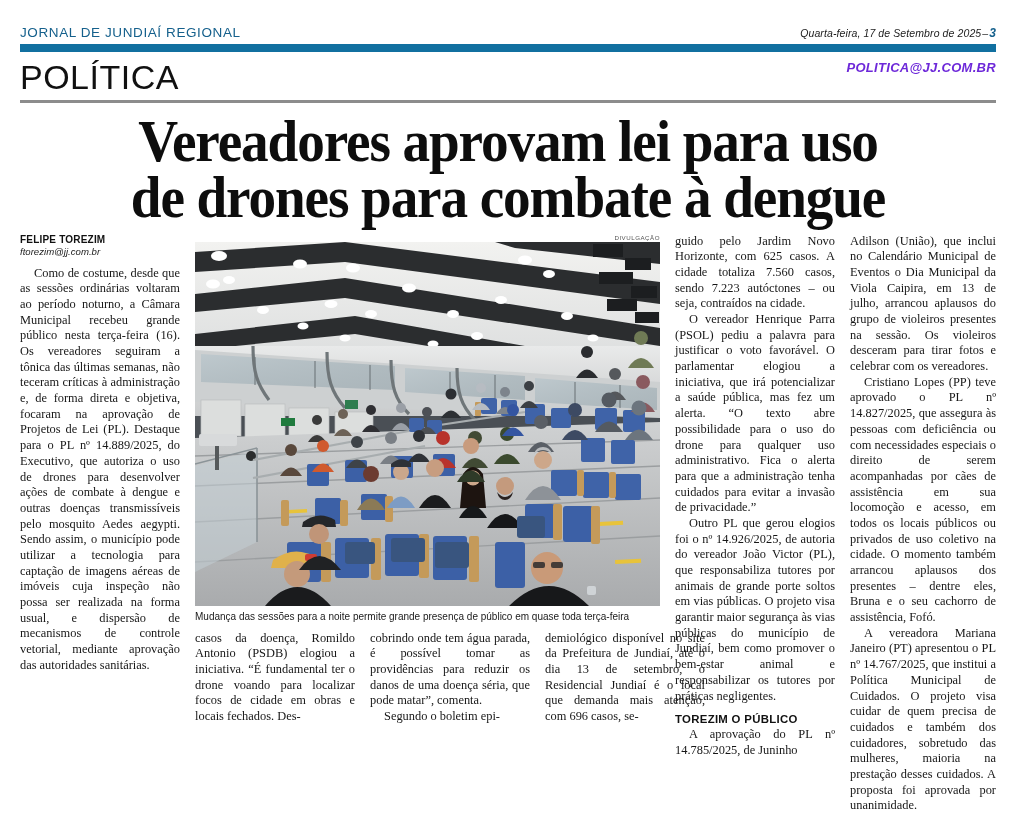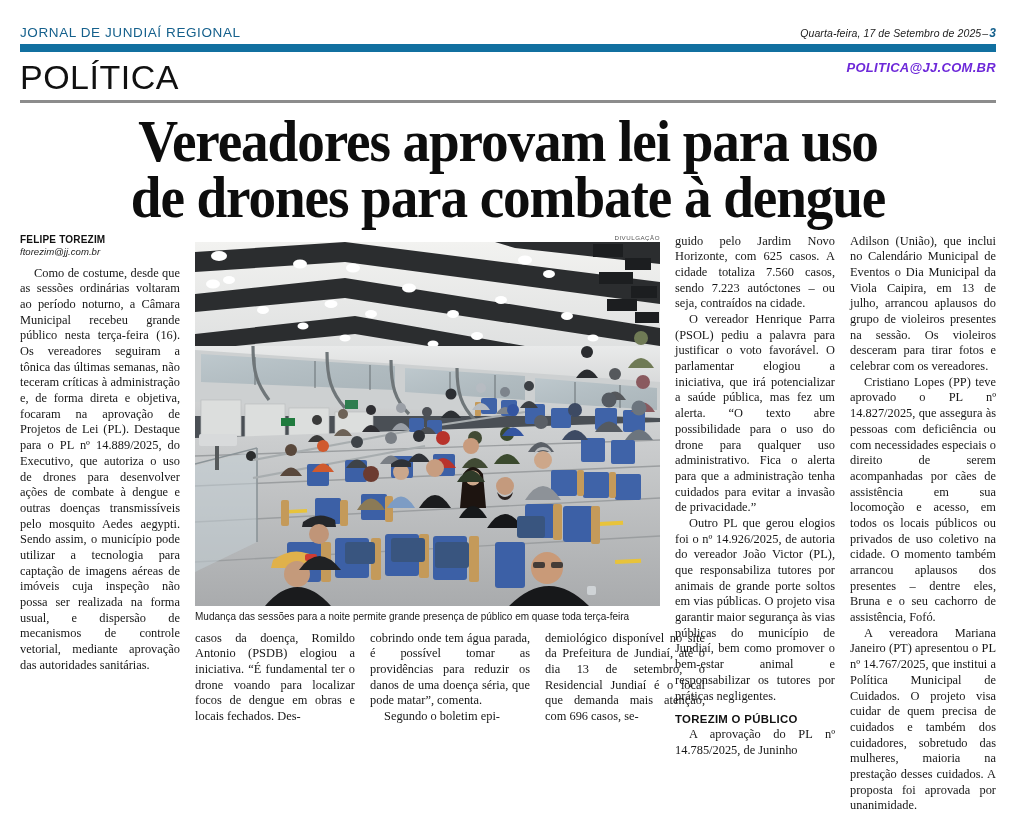--- a/index.html
+++ b/index.html
@@ -615,21 +615,21 @@
           </g>
 
           <rect x="0" y="0" width="465" height="364" fill="none"></rect>
         </svg>
       </div>
 
       <div class="photo-caption">Mudança das sessões para a noite permite grande presença de público em quase toda terça-feira</div>
 
       <div class="photo-cols">
         <div>
-          <p class="body cont">casos da doença, Romildo Antonio (PSDB) elogiou a iniciativa. “É fundamental ter o drone voando para localizar focos de dengue em obras e locais fechados. Des-</p>
+          <p class="body cont">casos da doença, Romildo Antonio (PSDB) elogiou a iniciativa. “É fundamental ter o drone voando para localizar focos de cidade em obras e locais fechados. Des-</p>
         </div>
         <div></div>
         <div>
           <p class="body cont">cobrindo onde tem água parada, é possível tomar as providências para reduzir os danos de uma doença séria, que pode matar”, comenta.</p>
           <p class="body">Segundo o boletim epi-</p>
         </div>
         <div></div>
         <div>
           <p class="body cont">demiológico disponível no site da Prefeitura de Jundiaí, até o dia 13 de setembro, o Residencial Jundiaí é o local que demanda mais atenção, com 696 casos, se-</p>
         </div>

